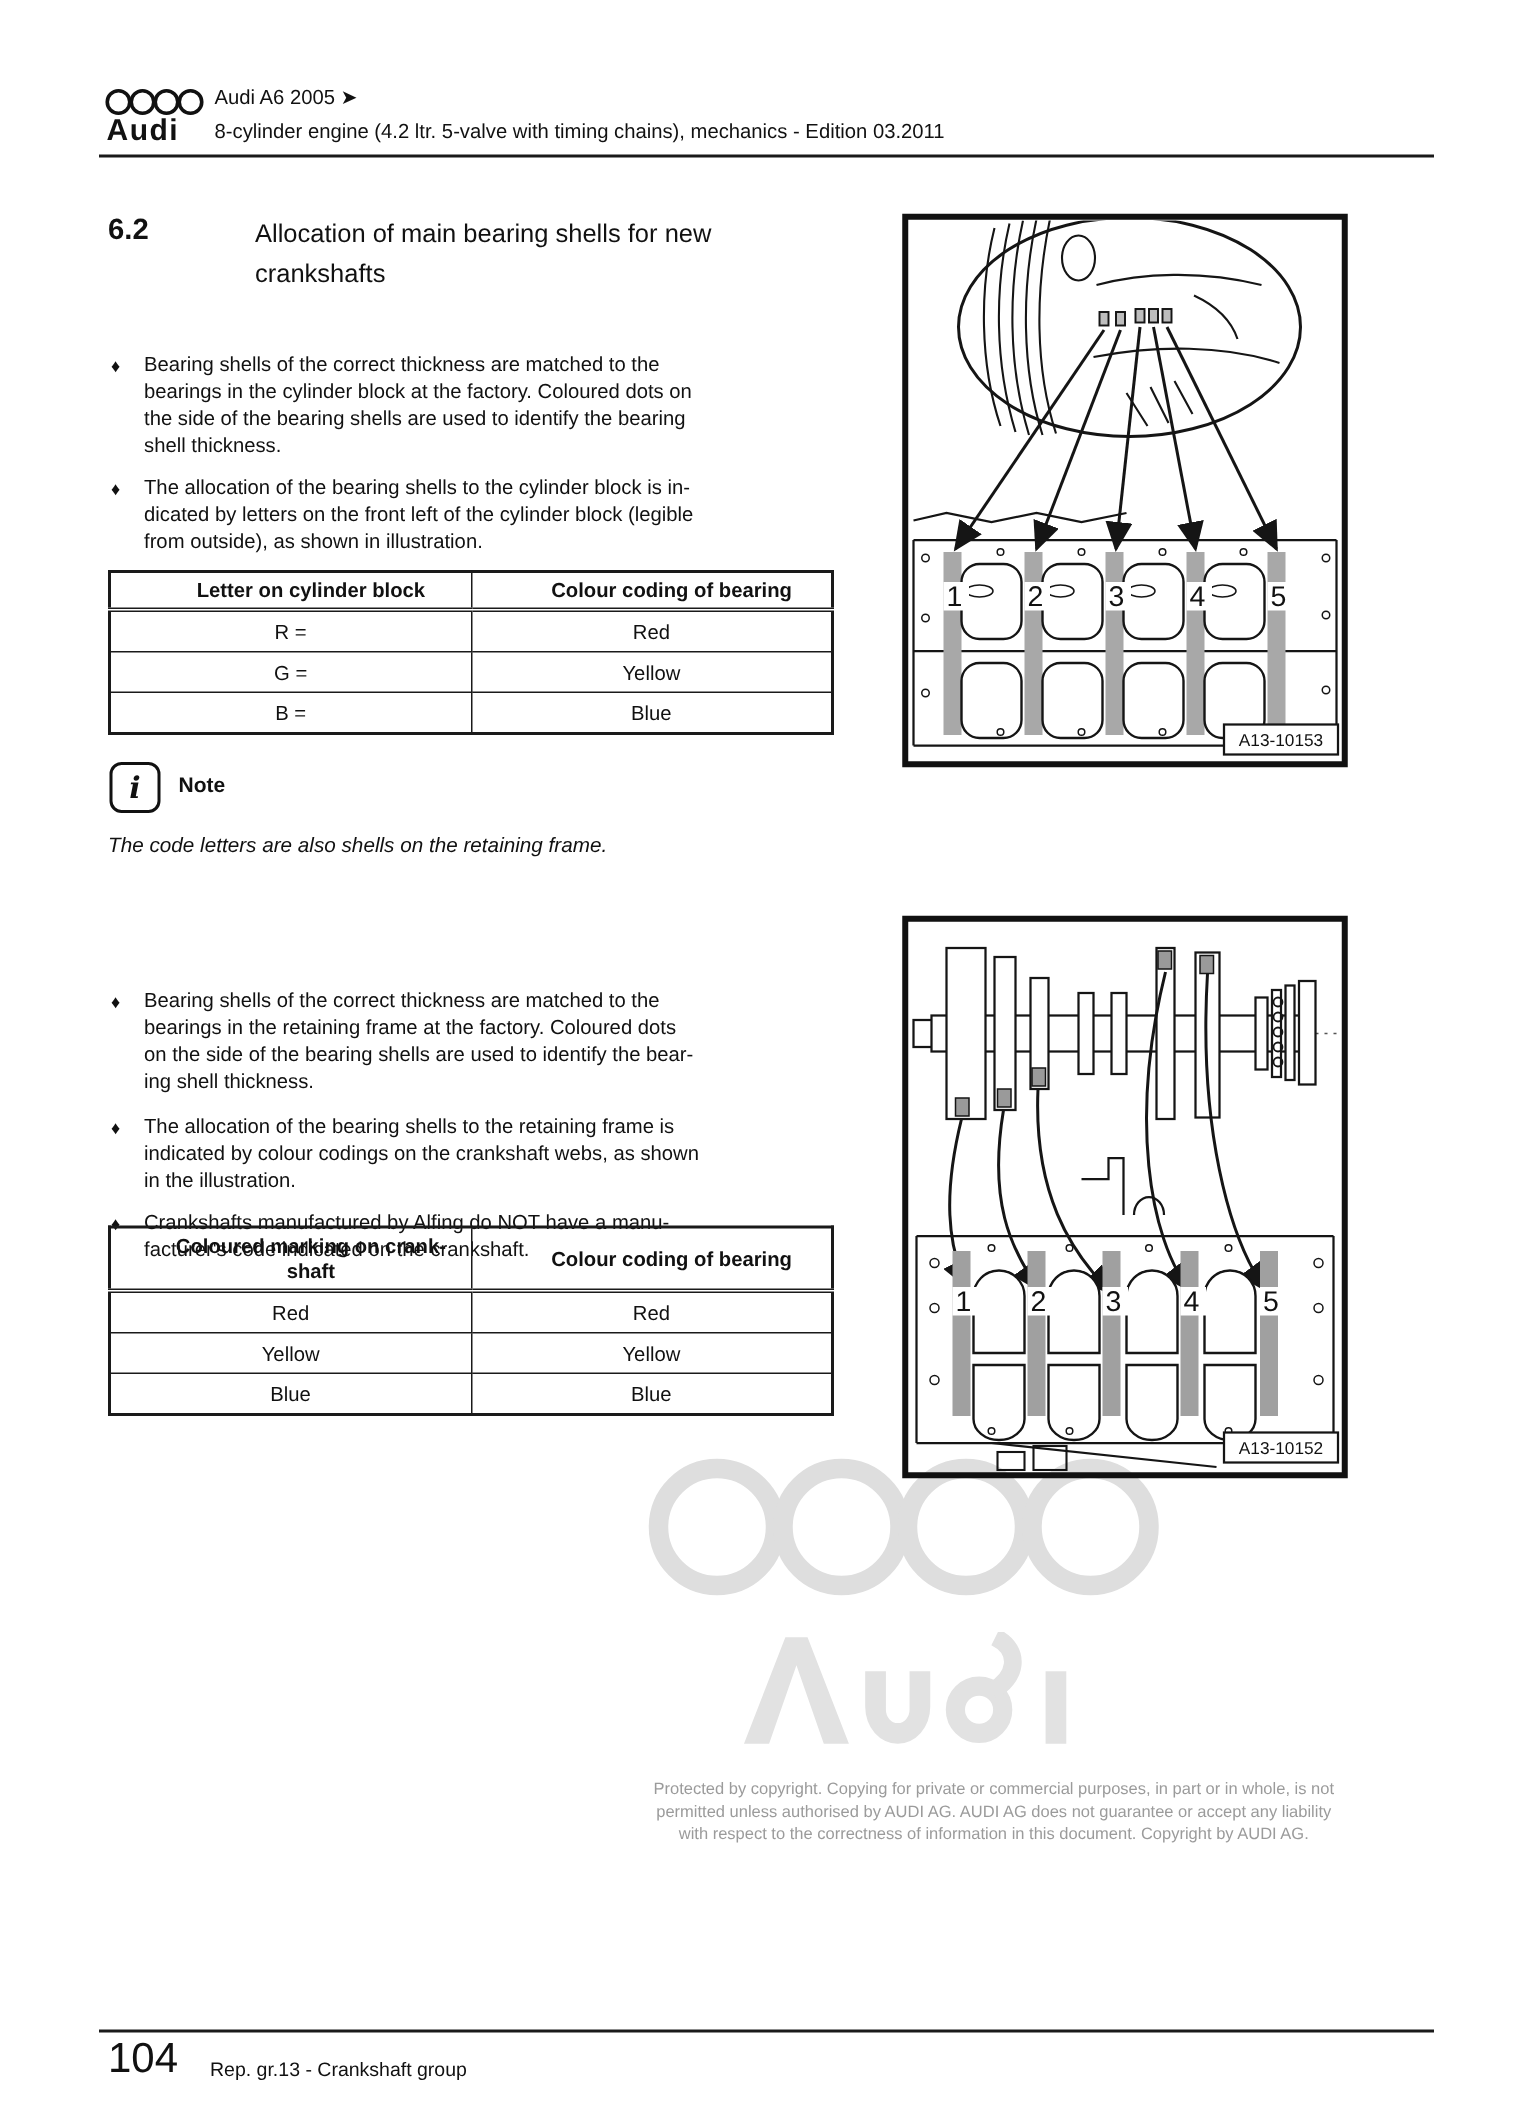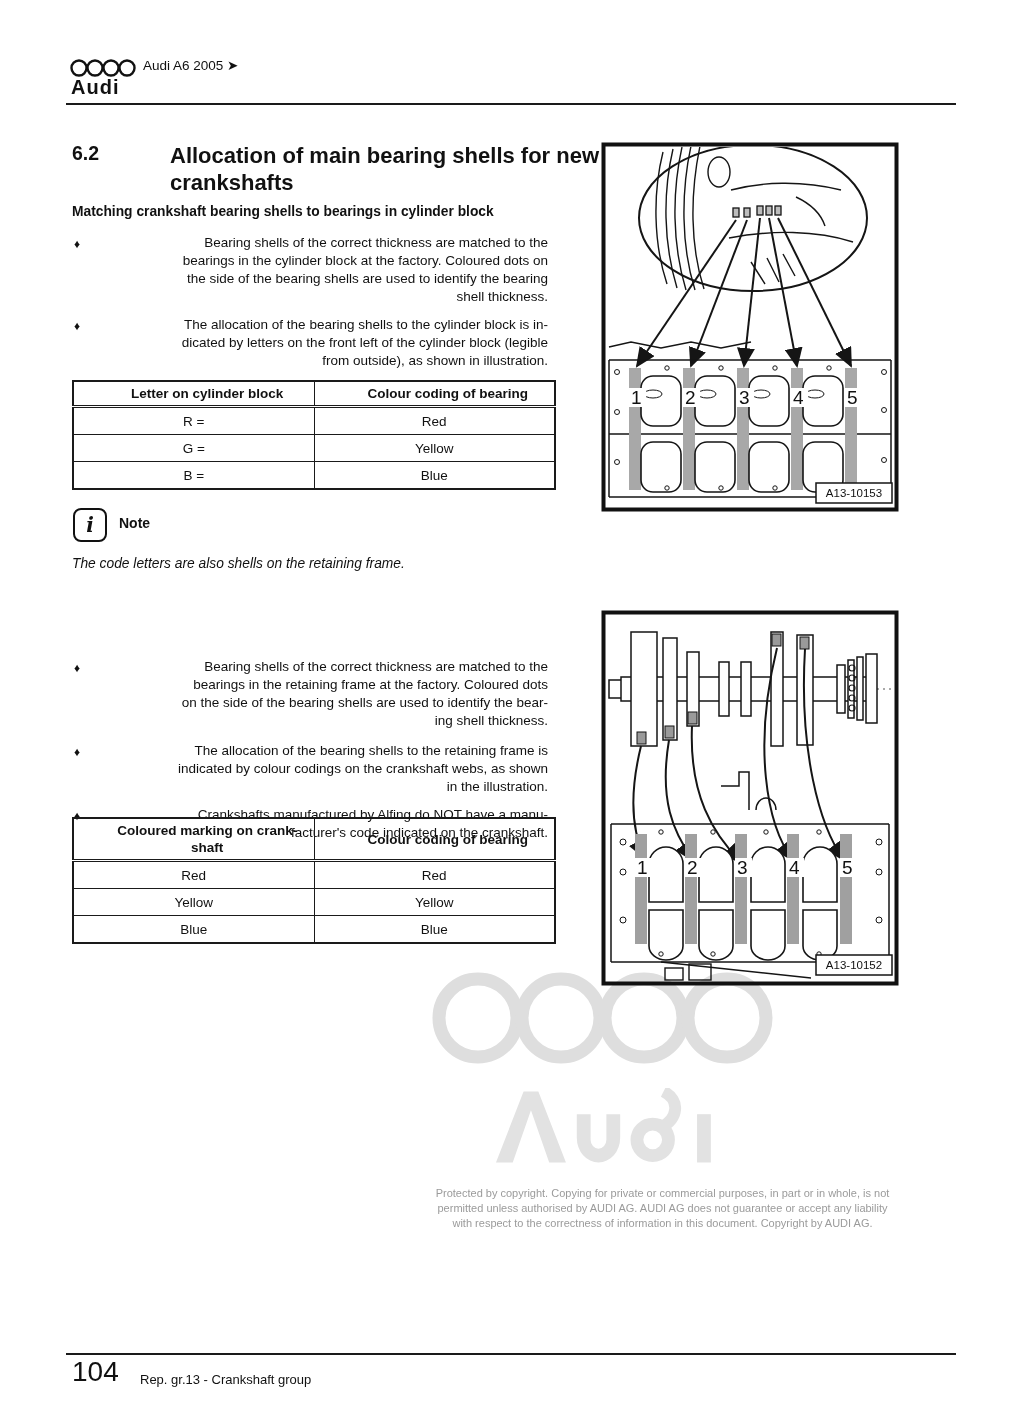--- a/index.html
+++ b/index.html
@@ -8,27 +8,27 @@
   .abs{position:absolute;}
   .z1{z-index:2;}
   .wm{z-index:1;}
   
   .hdr-line1{left:143px;top:57px;font-size:13.5px;}
   .hdr-line2{left:143px;top:80px;font-size:13.5px;}
   .hdr-rule{left:66px;top:103px;width:890px;height:2px;background:#1a1a1a;}
   .logo-word{left:71px;top:76px;font-size:20px;font-weight:800;letter-spacing:1px;}
   
   .sec-num{left:72px;top:142px;font-size:19.5px;font-weight:bold;}
-  .sec-title{left:170px;top:142px;font-size:22px;font-weight:bold;line-height:27px;white-space:pre-line;}
+  .sec-title{left:170px;top:142px;font-size:17px;font-weight:normal;line-height:27px;white-space:pre-line;}
   .subhead{left:72px;top:204px;font-size:13.8px;font-weight:bold;}
   .h2{left:72px;font-size:13.8px;font-weight:bold;line-height:18px;white-space:pre-line;}
   
   .bullet{font-size:13.5px;line-height:18px;}
   .bullet .mark{position:absolute;left:2px;top:1px;font-size:12px;}
-  .bullet .txt{display:block;margin-left:24px;white-space:pre-line;text-align:right;}
+  .bullet .txt{display:block;margin-left:24px;white-space:pre-line;}
   
   table.vag{border-collapse:collapse;width:484px;font-size:13.5px;}
   table.vag th,table.vag td{border:1px solid #1a1a1a;text-align:center;padding:3px 4px;}
   table.vag th{font-weight:bold;border-bottom:3px double #1a1a1a;white-space:pre-line;line-height:17px;padding-left:31px;}
   table.vag{border:2px solid #1a1a1a;}
   table.vag td{height:20px;}
   
   .note-box{left:73px;top:508px;width:30px;height:30px;border:2.5px solid #111;border-radius:8px;
             display:flex;align-items:center;justify-content:center;
             font-family:"DejaVu Serif","Liberation Serif",serif;font-style:italic;font-weight:bold;font-size:20px;}
@@ -70,26 +70,26 @@
   <svg class="abs z1" style="left:70px;top:58px;" width="68" height="20" viewBox="0 0 68 20">
     <g fill="none" stroke="#111" stroke-width="2.4">
       <circle cx="9" cy="10" r="7.5"></circle>
       <circle cx="25" cy="10" r="7.5"></circle>
       <circle cx="41" cy="10" r="7.5"></circle>
       <circle cx="57" cy="10" r="7.5"></circle>
     </g>
   </svg>
   <div class="abs z1 logo-word">Audi</div>
   <div class="abs z1 hdr-line1">Audi A6 2005 ➤</div>
+  <div class="abs z1 hdr-line2">8-cylinder engine (4.2 ltr. 5-valve with timing chains), mechanics - Edition 03.2011</div>
   <div class="abs z1 hdr-rule"></div>
 
   <div class="abs z1 sec-num">6.2</div>
   <div class="abs z1 sec-title">Allocation of main bearing shells for new
 crankshafts</div>
-  <div class="abs z1 subhead">Matching crankshaft bearing shells to bearings in cylinder block</div>
 
   <div class="abs z1 bullet" style="left:72px;top:234px;width:476px;">
     <span class="mark">♦</span>
     <span class="txt">Bearing shells of the correct thickness are matched to the
 bearings in the cylinder block at the factory. Coloured dots on
 the side of the bearing shells are used to identify the bearing
 shell thickness.</span>
   </div>
   <div class="abs z1 bullet" style="left:72px;top:316px;width:476px;">
     <span class="mark">♦</span>

